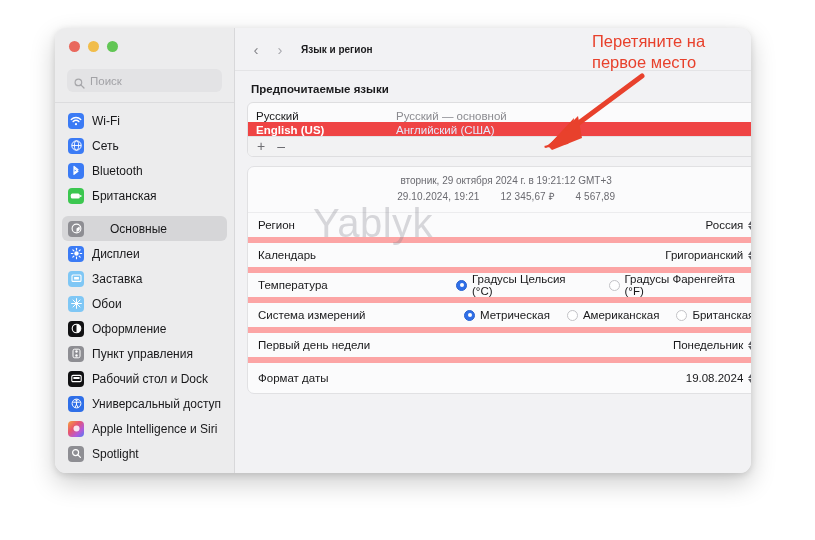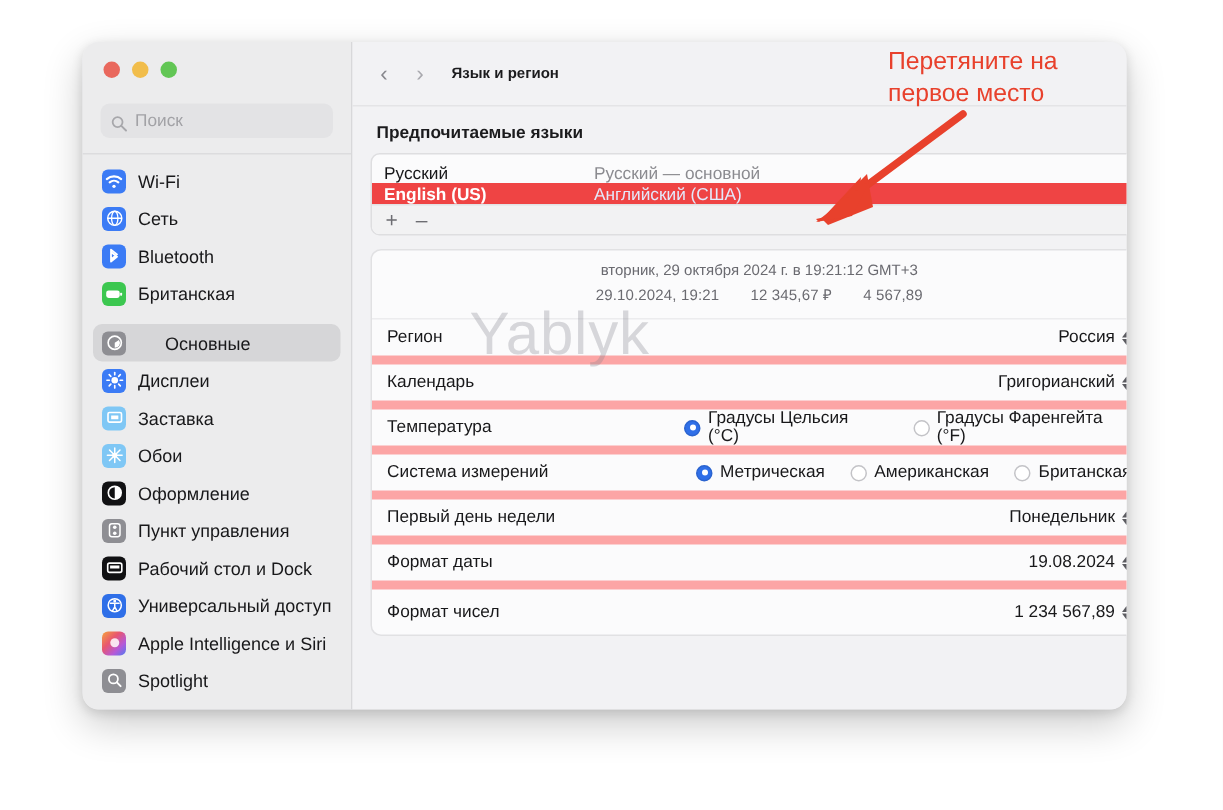--- a/index.html
+++ b/index.html
@@ -493,31 +493,20 @@
             <span class="spacer"></span>
             <span class="popup">
               <span>19.08.2024</span>
               <span class="upd">
                   <i class="u"></i>
                   <i class="d"></i>
                 </span>
             </span>
           </div>
 
-          <div class="row">
-            <span class="label">Формат чисел</span>
-            <span class="spacer"></span>
-            <span class="popup">
-              <span>1 234 567,89</span>
-              <span class="upd">
-                  <i class="u"></i>
-                  <i class="d"></i>
-                </span>
-            </span>
-          </div>
 
         </div>
 
         <div class="watermark">Yablyk</div>
       </div>
     </div>
   </div>
 
   <svg class="arrow-svg" width="130" height="90" viewBox="0 0 130 90">
     <line x1="112" y1="16" x2="42" y2="68" stroke="#e8412c" stroke-width="5" stroke-linecap="round"></line>

